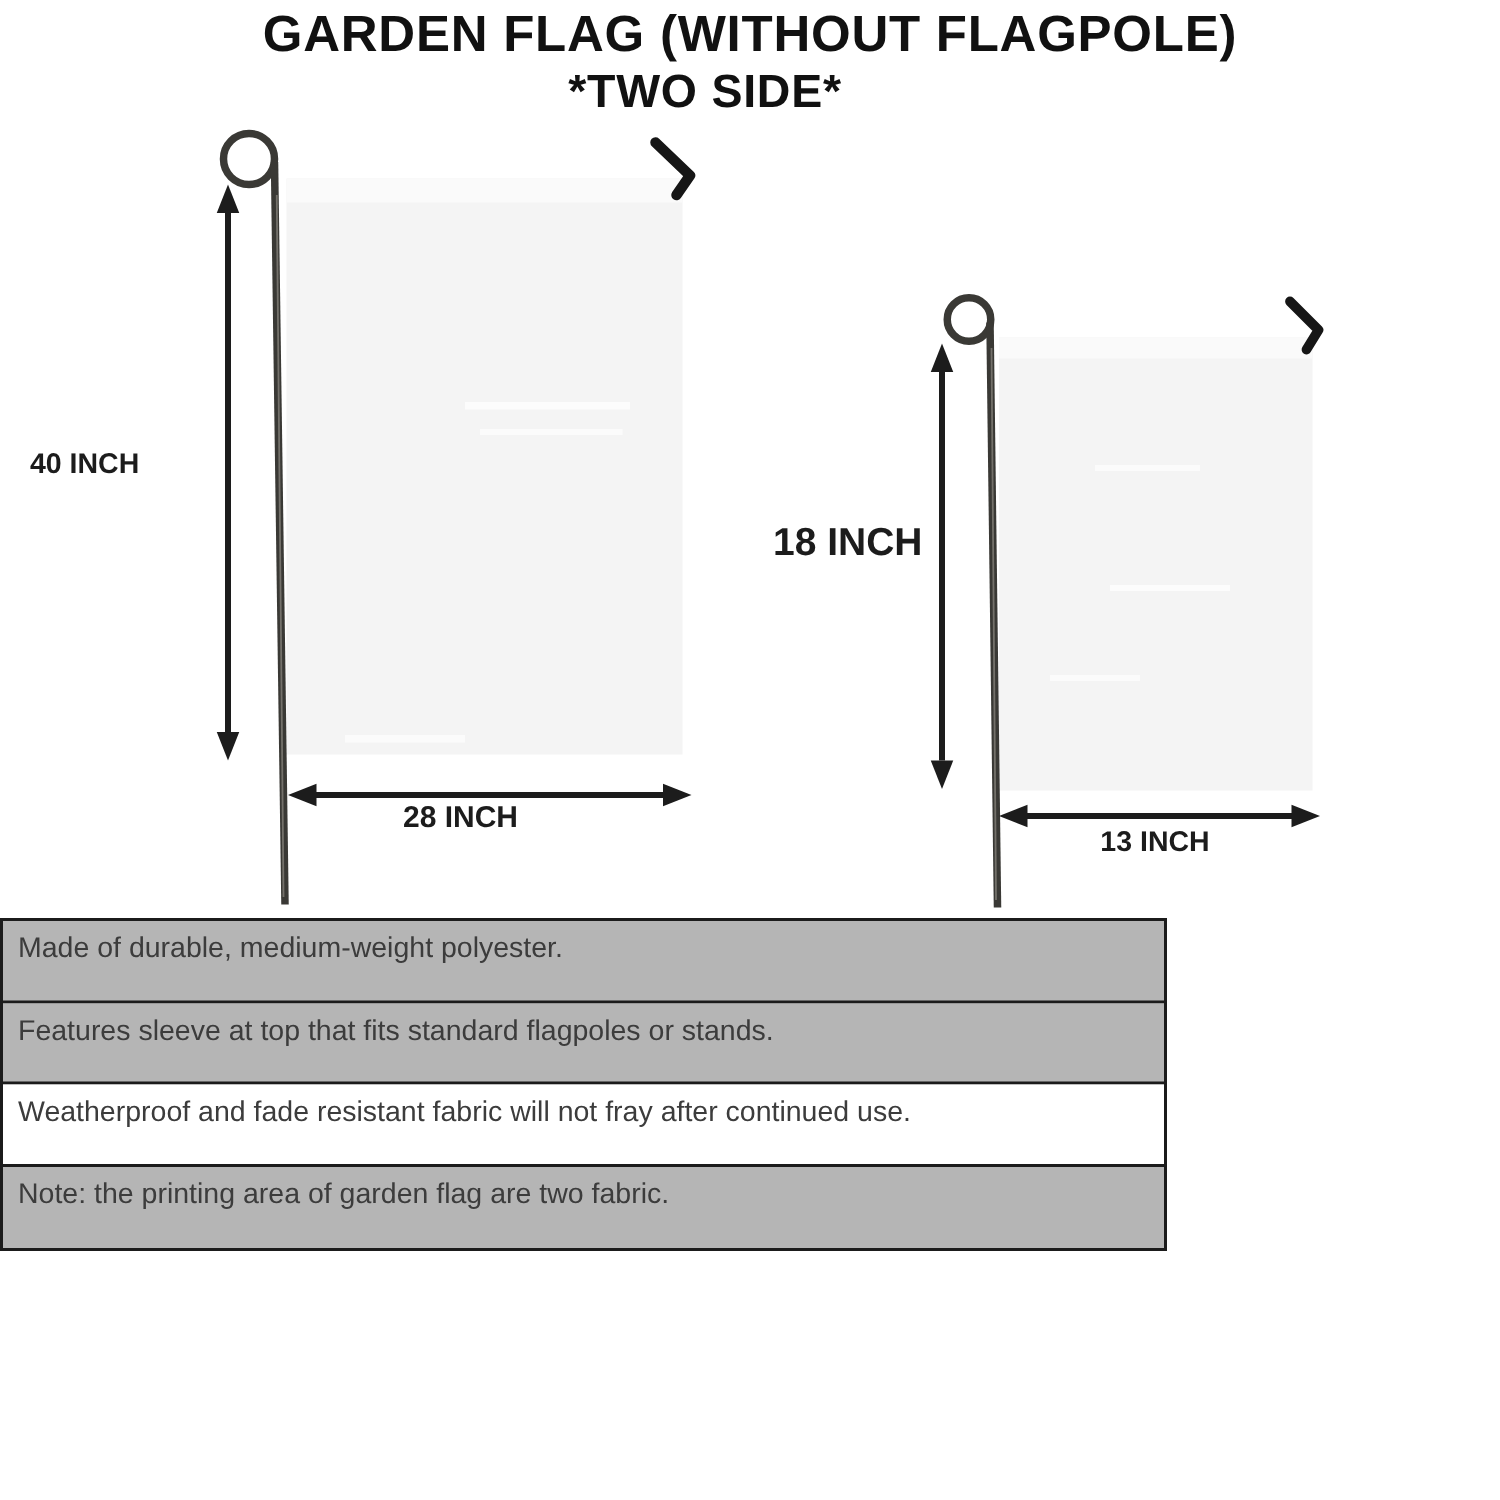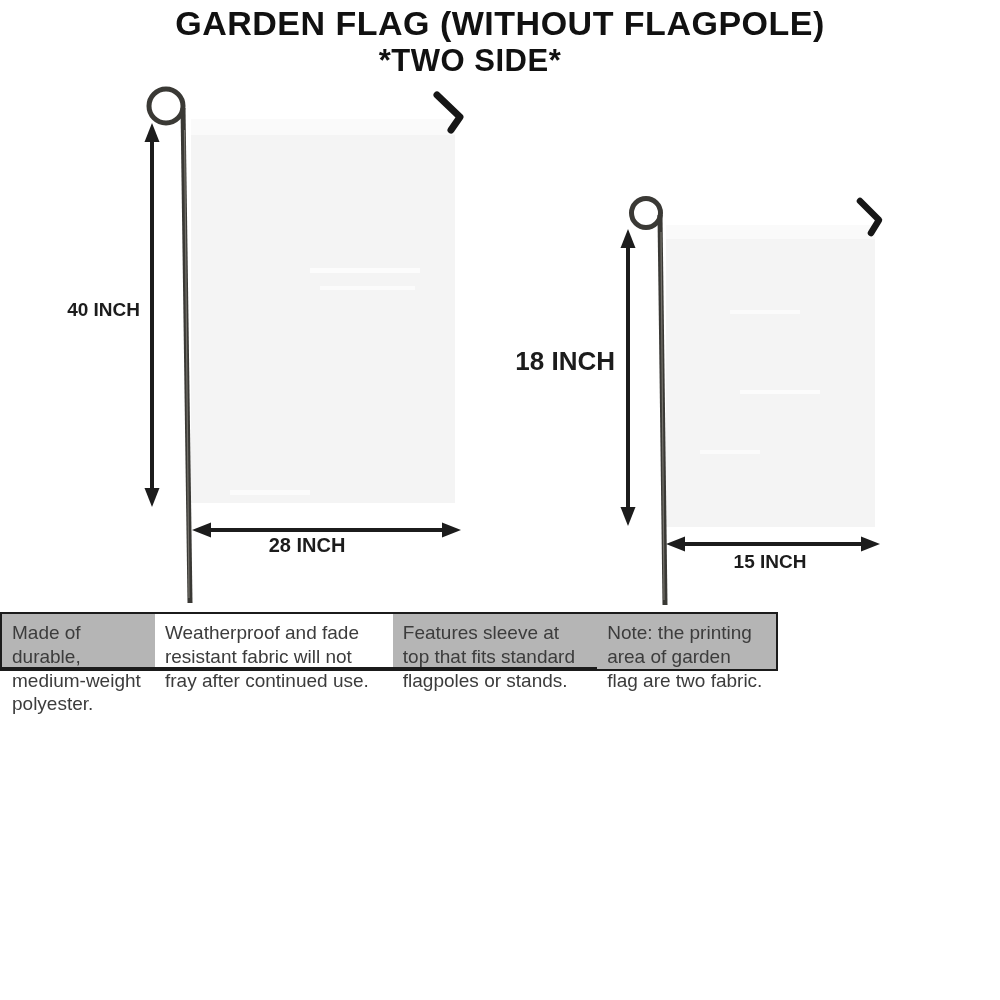--- a/index.html
+++ b/index.html
@@ -39,33 +39,33 @@
   .svg-layer {
     position: absolute;
     top: 0;
     left: 0;
   }
   .dim-label {
     position: absolute;
     font-weight: bold;
     color: #1c1c1c;
   }
-  .label-40 { top: 299px; left: 20px;  width: 120px; font-size: 19px; text-align: right; }
+  .label-40 { top: 299px; left: 20px;  width: 120px; font-size: 19px; text-align: left; }
   .label-18 { top: 346px; left: 495px; width: 120px; font-size: 26px; text-align: right; }
   .label-28 { top: 534px; left: 207px; width: 200px; font-size: 20px; text-align: center; }
   .label-12 { top: 551px; left: 670px; width: 200px; font-size: 19px; text-align: center; }
   .features-table {
     position: absolute;
     top: 612px;
     left: 0;
     width: 778px;
     border: 2px solid #1b1b1b;
     box-sizing: border-box;
     display: flex;
-    flex-direction: row;
+    flex-direction: column;
   }
   .feature-row {
     height: 54.5px;
     box-sizing: border-box;
     padding: 7px 10px 0 10px;
     font-size: 19px;
     line-height: 1.25;
     color: #3c3c3c;
     background: #ffffff;
   }
@@ -137,22 +137,22 @@
         <line x1="681" y1="544" x2="865" y2="544" stroke="#1c1c1c" stroke-width="4"></line>
         <polygon points="666,544 685,536.5 685,551.5" fill="#1c1c1c"></polygon>
         <polygon points="880,544 861,536.5 861,551.5" fill="#1c1c1c"></polygon>
       </g>
     </g>
   </svg>
 
   <div class="dim-label label-40">40 INCH</div>
   <div class="dim-label label-28">28 INCH</div>
   <div class="dim-label label-18">18 INCH</div>
-  <div class="dim-label label-12">15 INCH</div>
+  <div class="dim-label label-12">13 INCH</div>
 
   <div class="features-table">
     <div class="feature-row gray">Made of durable, medium-weight polyester.</div>
+    <div class="feature-row gray">Features sleeve at top that fits standard flagpoles or stands.</div>
     <div class="feature-row">Weatherproof and fade resistant fabric will not fray after continued use.</div>
-    <div class="feature-row gray">Features sleeve at top that fits standard flagpoles or stands.</div>
     <div class="feature-row gray">Note: the printing area of garden flag are two fabric.</div>
   </div>
 
 </div>
 
 </body></html>

